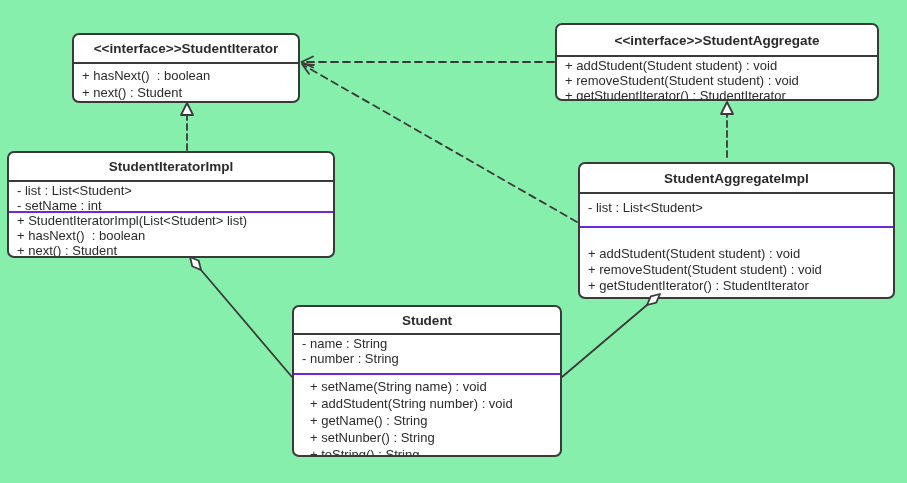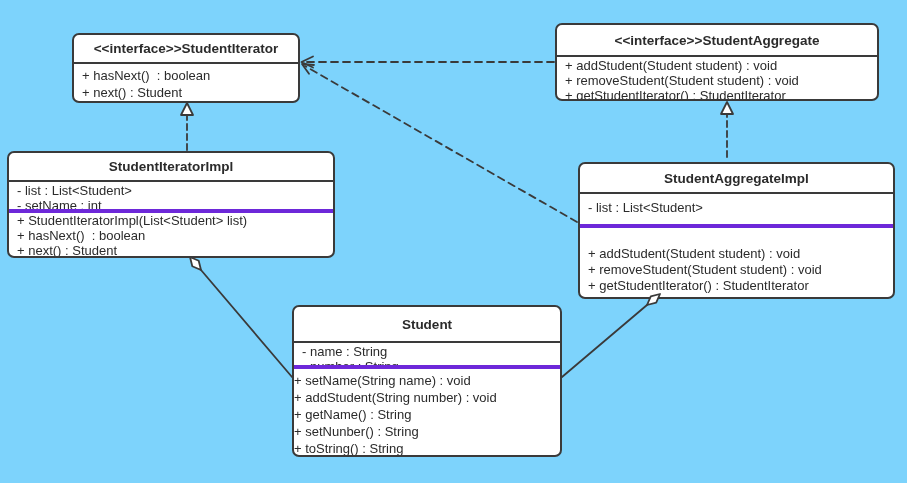--- a/index.html
+++ b/index.html
@@ -5,21 +5,21 @@
   html, body {
     margin: 0;
     padding: 0;
     background: #ffffff;
     font-family: "Liberation Sans", sans-serif;
   }
   #canvas {
     position: relative;
     width: 907px;
     height: 483px;
-    background: #7dd3fc;
+    background: #86efac;
     overflow: hidden;
   }
   .uml-class {
     position: absolute;
     box-sizing: border-box;
     background: #ffffff;
     border: 2px solid #3a3a3a;
     border-radius: 7px;
     color: #2b2b2b;
     display: flex;
@@ -37,21 +37,21 @@
     border-bottom: 2px solid #3a3a3a;
     flex: 0 0 auto;
     white-space: pre;
   }
   .uml-compartment {
     box-sizing: border-box;
     flex: 0 0 auto;
     padding: 2px 8px;
     overflow: hidden;
   }
-  .uml-compartment.with-sep { border-bottom: 4px solid #6d28d9; }
+  .uml-compartment.with-sep { border-bottom: 2px solid #6d28d9; }
   .member {
     font-size: 13px;
     line-height: 15px;
     white-space: pre;
   }
   
   #box-studentiterator      { left: 72px;  top: 33px;  width: 228px; height: 70px; }
   #box-studentiterator .uml-title { height: 29px; }
   #box-studentiterator .member { line-height: 17px; }
   #box-studentiterator .uml-compartment { padding: 3px 8px; }
@@ -65,23 +65,23 @@
   #box-studentiteratorimpl .attrs { height: 31px; padding: 1px 8px; }
   #box-studentiteratorimpl .methods { padding: 0 8px; }
 
   #box-studentaggregateimpl { left: 578px; top: 162px; width: 317px; height: 137px; }
   #box-studentaggregateimpl .uml-title { height: 30px; }
   #box-studentaggregateimpl .attrs { height: 34px; padding: 6px 8px; }
   #box-studentaggregateimpl .methods { padding: 18px 8px 2px 8px; }
   #box-studentaggregateimpl .methods .member { line-height: 16px; }
 
   #box-student              { left: 292px; top: 305px; width: 270px; height: 152px; }
-  #box-student .uml-title { height: 36px; }
-  #box-student .attrs { height: 26px; padding: 1px 8px; }
-  #box-student .methods { padding: 3px 0; }
+  #box-student .uml-title { height: 28px; }
+  #box-student .attrs { height: 40px; padding: 1px 8px; }
+  #box-student .methods { padding: 3px 16px; }
   #box-student .methods .member { line-height: 17px; }
 
   #connector-layer {
     position: absolute;
     left: 0; top: 0;
     width: 907px;
     height: 483px;
     pointer-events: none;
   }
 </style>

